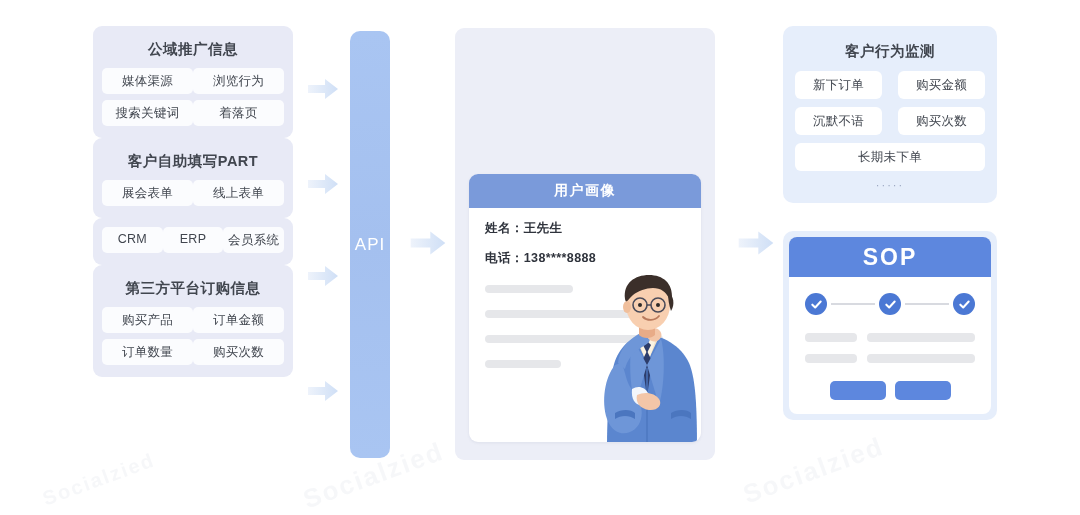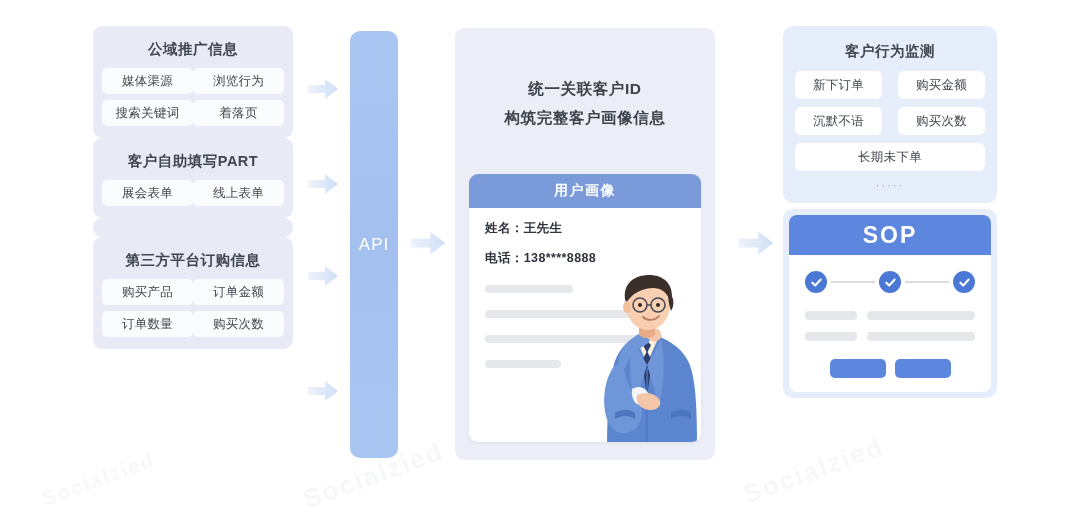--- a/index.html
+++ b/index.html
@@ -87,21 +87,21 @@
     width: 34px;
     height: 26px;
   }
   .arrow svg { display: block; width: 100%; height: 100%; }
 
   
   .api-bar {
     position: absolute;
     left: 350px;
     top: 31px;
-    width: 48px;
+    width: 40px;
     height: 427px;
     background: linear-gradient(180deg,#a9c5f2 0%,#a4c0ef 50%,#a9c5f2 100%);
     border-radius: 10px;
     display: flex;
     align-items: center;
     justify-content: center;
   }
   .api-label {
     color: #ffffff;
     font-size: 17px;
@@ -221,21 +221,21 @@
   }
   .dots {
     text-align: center;
     color: #9aa6c0;
     font-size: 11px;
     letter-spacing: 2px;
     margin-top: 3px;
   }
 
   .sop-wrap {
-    margin-top: 6px;
+    margin-top: 28px;
     background: #e6eefb;
     border-radius: 10px;
     padding: 6px;
     box-sizing: border-box;
   }
   .sop-card {
     background: #ffffff;
     border-radius: 8px;
     overflow: hidden;
   }
@@ -328,20 +328,25 @@
 
     <div class="src-card">
       <div class="src-title">客户自助填写PART</div>
       <div class="chip-row">
         <div class="chip">展会表单</div>
         <div class="chip">线上表单</div>
       </div>
     </div>
 
     <div class="src-card">
+      <div class="chip-row">
+        <div class="chip">CRM</div>
+        <div class="chip">ERP</div>
+        <div class="chip">会员系统</div>
+      </div>
     </div>
 
     <div class="src-card">
       <div class="src-title">第三方平台订购信息</div>
       <div class="chip-row">
         <div class="chip">购买产品</div>
         <div class="chip">订单金额</div>
       </div>
       <div class="chip-row">
         <div class="chip">订单数量</div>
@@ -381,24 +386,20 @@
     <div class="api-label">API</div>
   </div>
 
   <div class="arrow" style="left:408px; top:228px; width:40px; height:30px;">
     <svg viewBox="0 0 34 26">
         <path d="M2 9 H19 V3 L32 13 L19 23 V17 H2 Z" fill="url(#ag1)"></path>
       </svg>
   </div>
 
   <div class="center-panel">
-    <div class="center-head">
-      <div>统一关联客户ID</div>
-      <div>构筑完整客户画像信息</div>
-    </div>
 
     <div class="profile-card">
       <div class="profile-head">用户画像</div>
       <div class="profile-body">
         <div class="profile-line">姓名：王先生</div>
         <div class="profile-line" style="margin-bottom:18px;">电话：138****8888</div>
         <div class="ph-bar ph-w1"></div>
         <div class="ph-bar ph-w2"></div>
         <div class="ph-bar ph-w3"></div>
         <div class="ph-bar ph-w4"></div>

